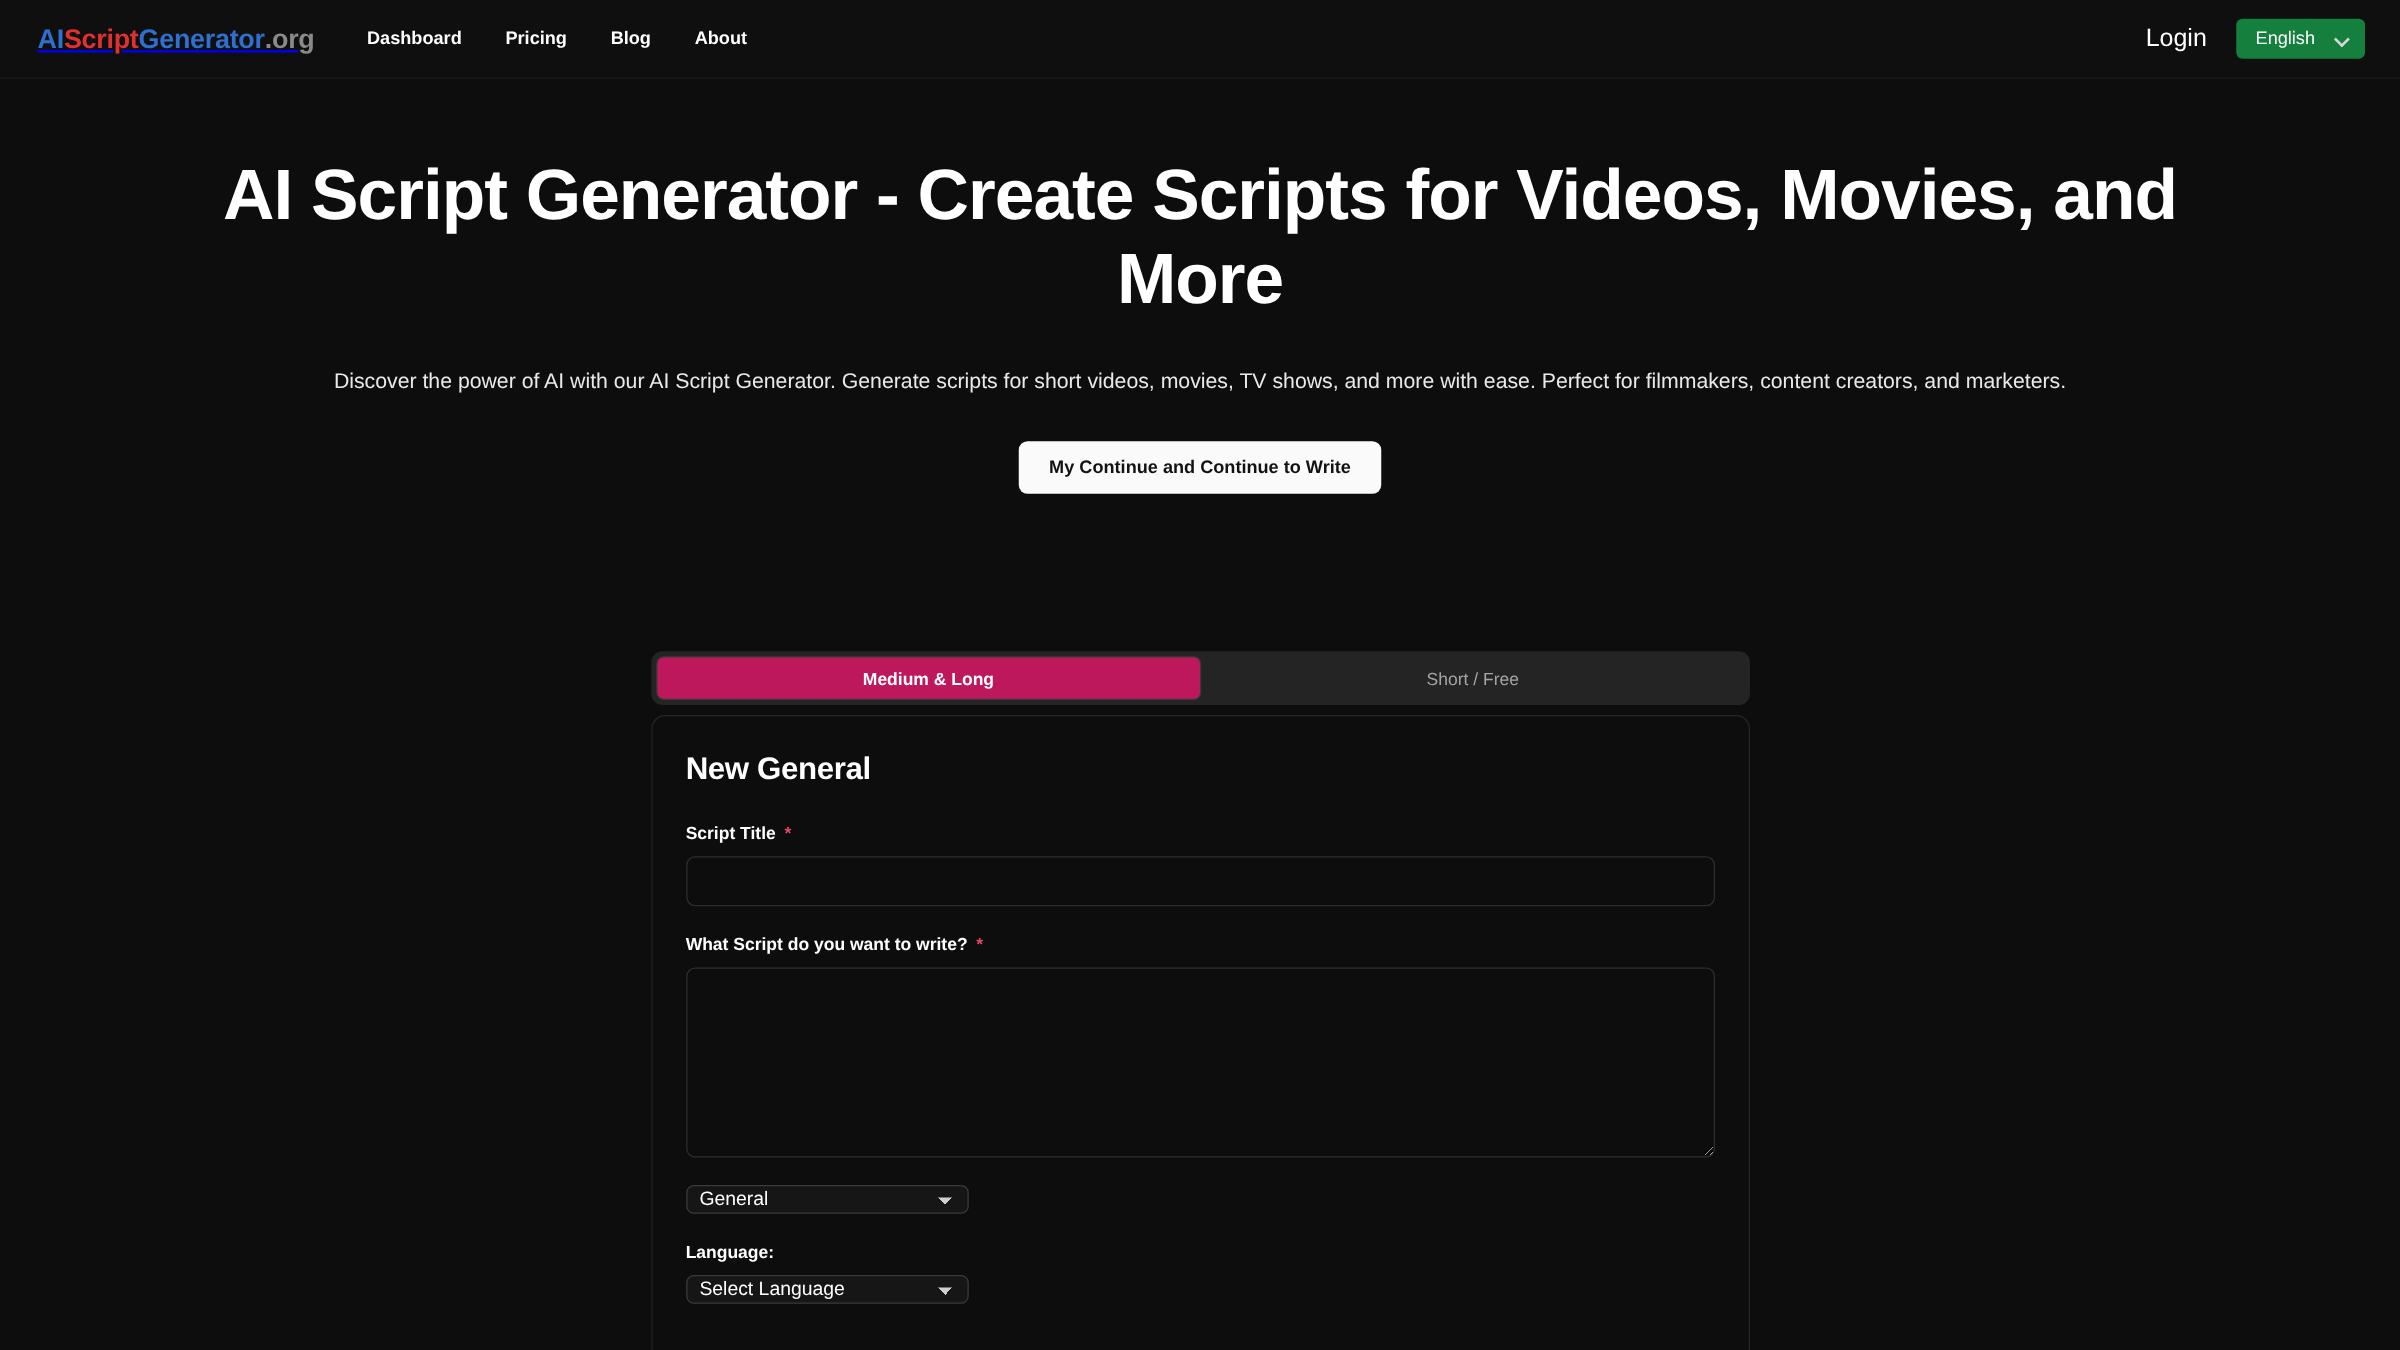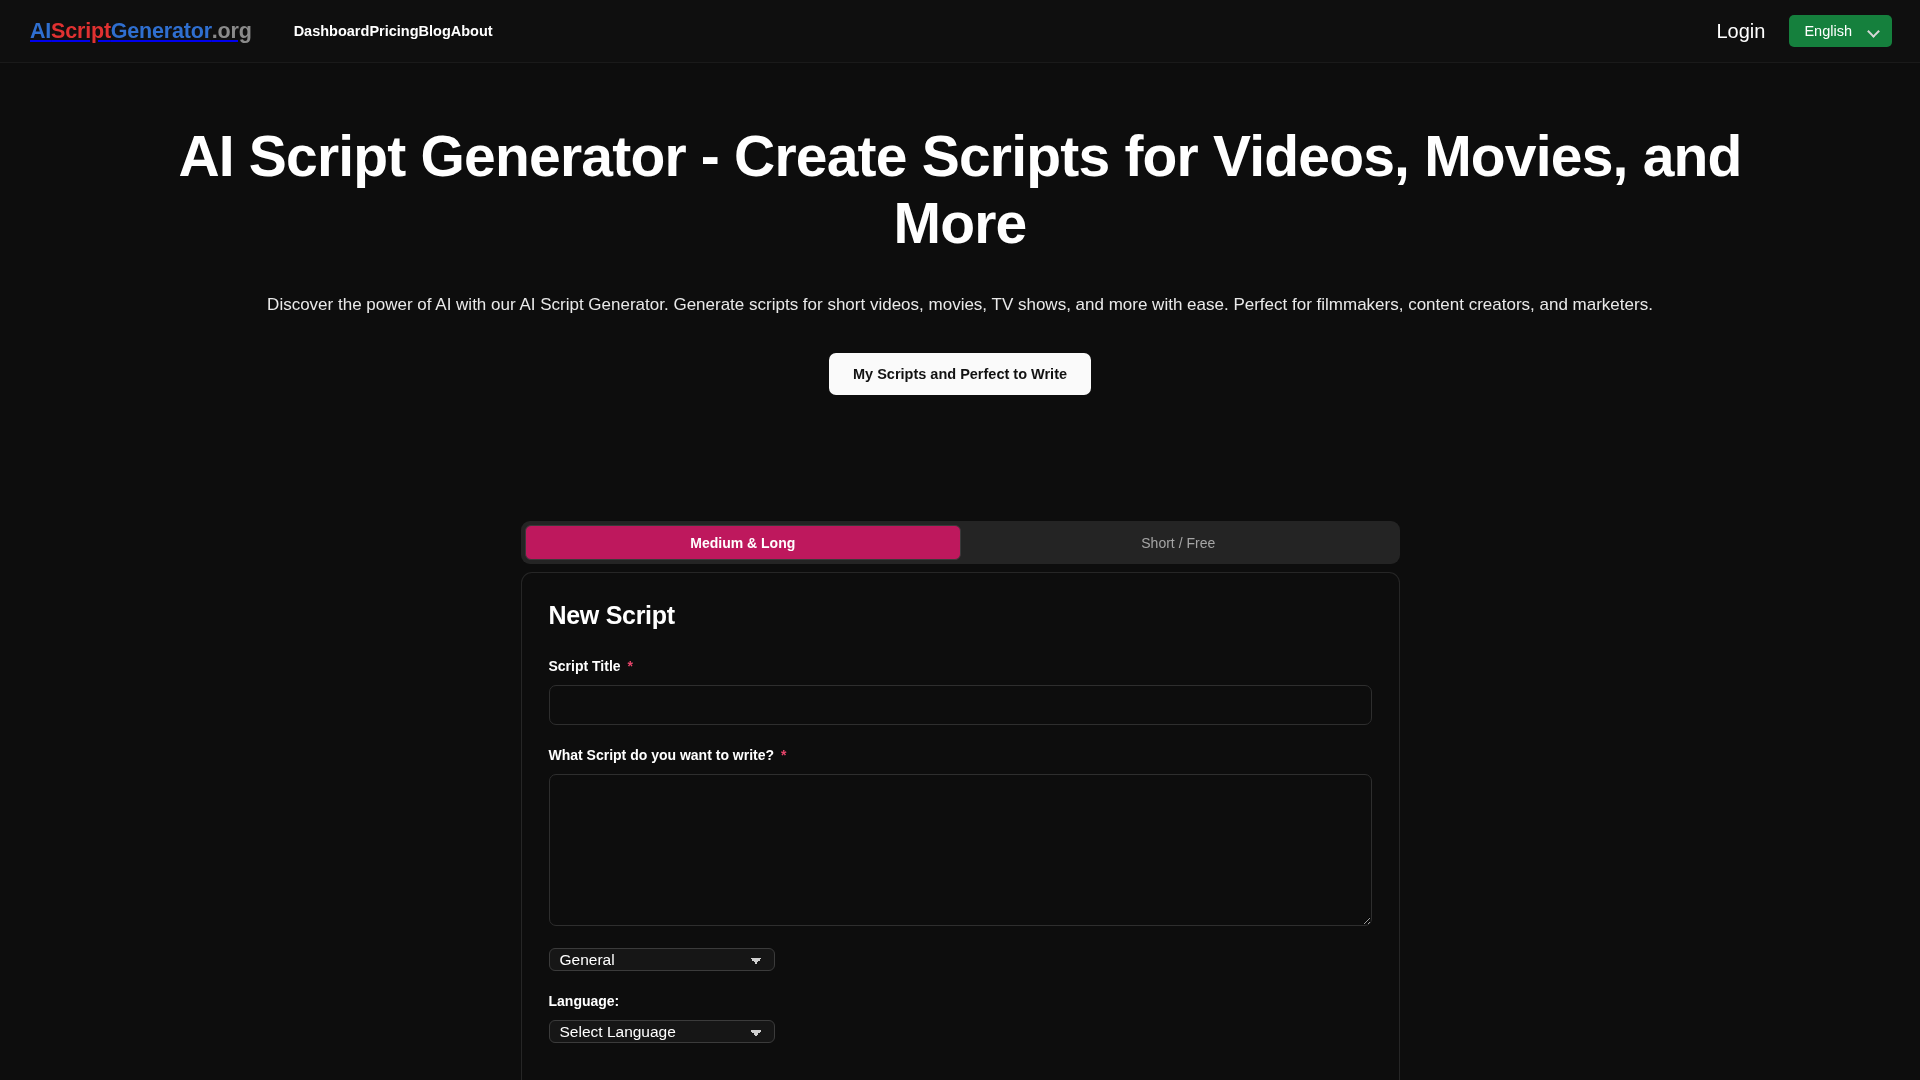--- a/index.html
+++ b/index.html
@@ -38,20 +38,21 @@
     align-items: baseline;
   }
   .logo .ai      { color: #2f6fd0; }
   .logo .script  { color: #e03131; }
   .logo .gen     { color: #2f6fd0; }
   .logo .org     { color: #8a8a8a; }
 
   .nav {
     display: flex;
     align-items: center;
+    gap: 35px;
     margin-left: 42px;
   }
   .nav a {
     color: #ffffff;
     font-size: 14.5px;
     font-weight: 700;
     text-decoration: none;
     white-space: nowrap;
   }
 
@@ -289,34 +290,34 @@
       <span class="lang-label">English</span>
       <span class="chev"></span>
     </div>
   </div>
 </div>
 
 <div class="hero">
   <h1>AI Script Generator - Create Scripts for Videos, Movies, and More</h1>
   <div class="subtitle">Discover the power of AI with our AI Script Generator. Generate scripts for short videos, movies, TV shows, and more with ease. Perfect for filmmakers, content creators, and marketers.</div>
   <div class="cta-wrap">
-    <button class="cta-button">My Scripts and Perfect to Write</button>
+    <button class="cta-button">My Continue and Continue to Write</button>
   </div>
 </div>
 
 <div class="panel">
 
   <div class="tabs">
     <div class="tab active">Medium &amp; Long</div>
     <div class="tab inactive">Short / Free</div>
   </div>
 
   <div class="card">
 
-    <h2>New Script</h2>
+    <h2>New General</h2>
 
     <div class="field">
       <div class="field-label">
         <span>Script Title</span>
         <span class="req">*</span>
       </div>
       <input class="text-input" type="text" placeholder="" style="">
     </div>
 
     <div class="field">

